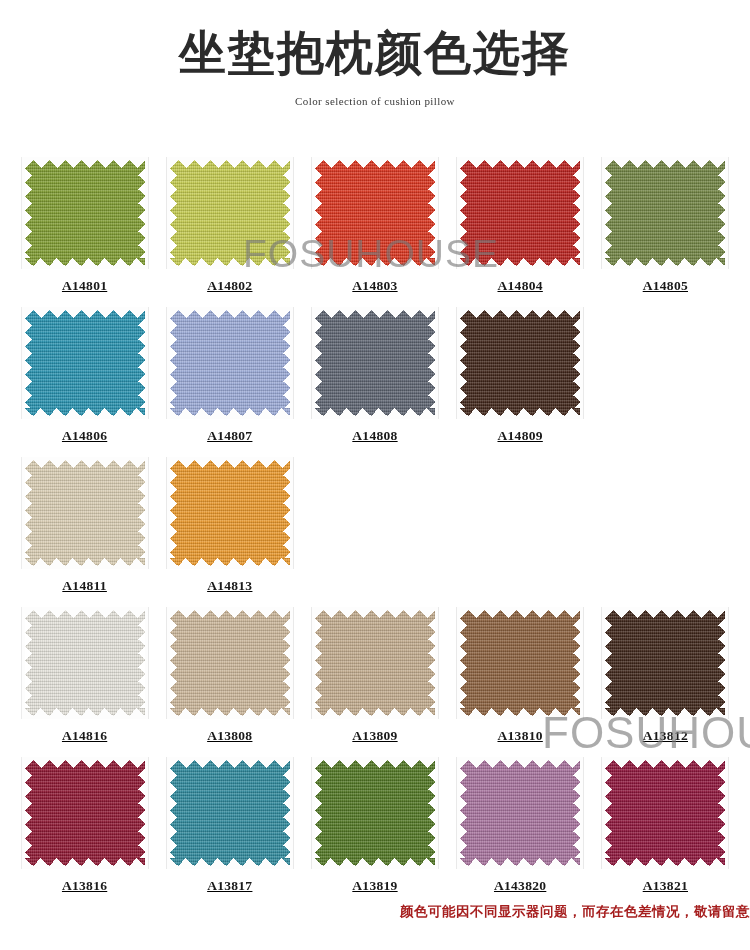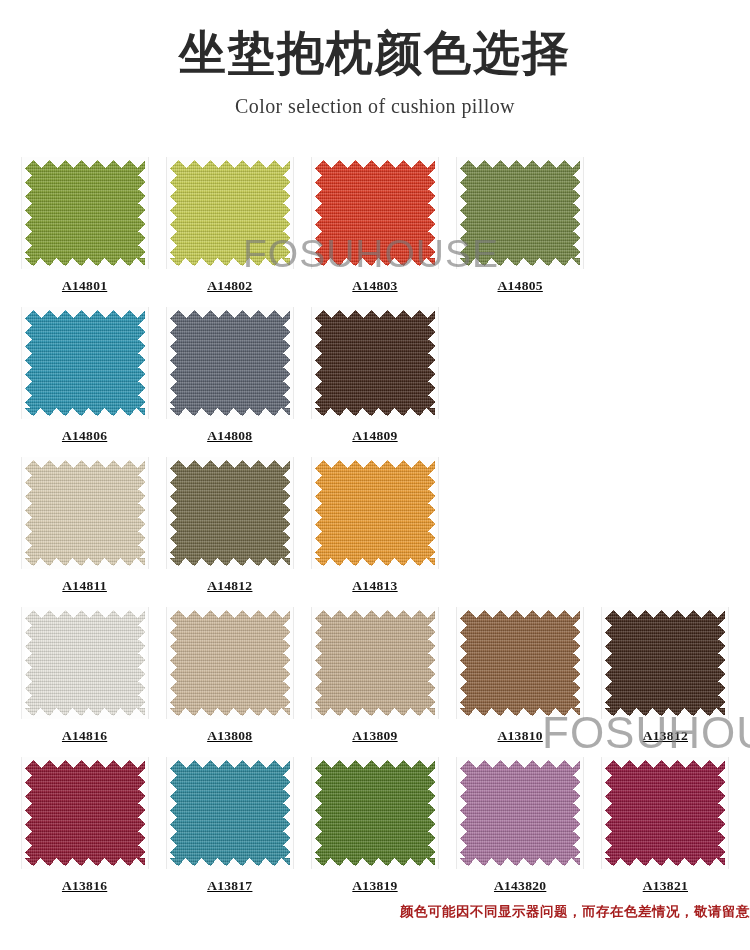--- a/index.html
+++ b/index.html
@@ -28,21 +28,21 @@
     font-family: "Liberation Serif", "DejaVu Serif", serif;
     font-size: 47px;
     font-weight: bold;
     color: #2b2b2b;
     letter-spacing: 2px;
     line-height: 1.18;
   }
   .page-subtitle {
     margin-top: 14px;
     font-family: "Liberation Serif", "DejaVu Serif", serif;
-    font-size: 20px;
+    font-size: 11px;
     color: #3a3a3a;
     letter-spacing: 0.4px;
   }
 
   
   .grid {
     position: absolute;
     top: 155px;
     left: 12px;
     width: 726px;
@@ -210,57 +210,63 @@
           <div class="swatch-label">A14802</div>
         </div>
         <div class="cell">
           <div class="cell-box">
             <div class="swatch" style="--c: #d8321c;"></div>
           </div>
           <div class="swatch-label">A14803</div>
         </div>
         <div class="cell">
           <div class="cell-box">
+            <div class="swatch" style="--c: #b81f1c;"></div>
+          </div>
+          <div class="swatch-label">A14804</div>
+        </div>
+        <div class="cell">
+          <div class="cell-box">
             <div class="swatch" style="--c: #6f8241;"></div>
           </div>
           <div class="swatch-label">A14805</div>
         </div>
       </div>
       <div class="grid-row">
         <div class="cell">
           <div class="cell-box">
             <div class="swatch" style="--c: #2590ad;"></div>
           </div>
           <div class="swatch-label">A14806</div>
         </div>
         <div class="cell">
           <div class="cell-box">
+            <div class="swatch" style="--c: #9aa9d6;"></div>
+          </div>
+          <div class="swatch-label">A14807</div>
+        </div>
+        <div class="cell">
+          <div class="cell-box">
             <div class="swatch" style="--c: #5b626f;"></div>
           </div>
           <div class="swatch-label">A14808</div>
         </div>
         <div class="cell">
           <div class="cell-box">
             <div class="swatch" style="--c: #3e2317;"></div>
           </div>
           <div class="swatch-label">A14809</div>
         </div>
       </div>
       <div class="grid-row">
         <div class="cell">
           <div class="cell-box">
             <div class="swatch" style="--c: #d9cdb3;"></div>
           </div>
           <div class="swatch-label">A14811</div>
-        </div>
-        <div class="cell">
-          <div class="cell-box">
-            <div class="swatch" style="--c: #6e6646;"></div>
-          </div>
-          <div class="swatch-label">A14812</div>
         </div>
         <div class="cell">
           <div class="cell-box">
             <div class="swatch" style="--c: #e9972a;"></div>
           </div>
           <div class="swatch-label">A14813</div>
         </div>
       </div>
       <div class="grid-row">
         <div class="cell">

